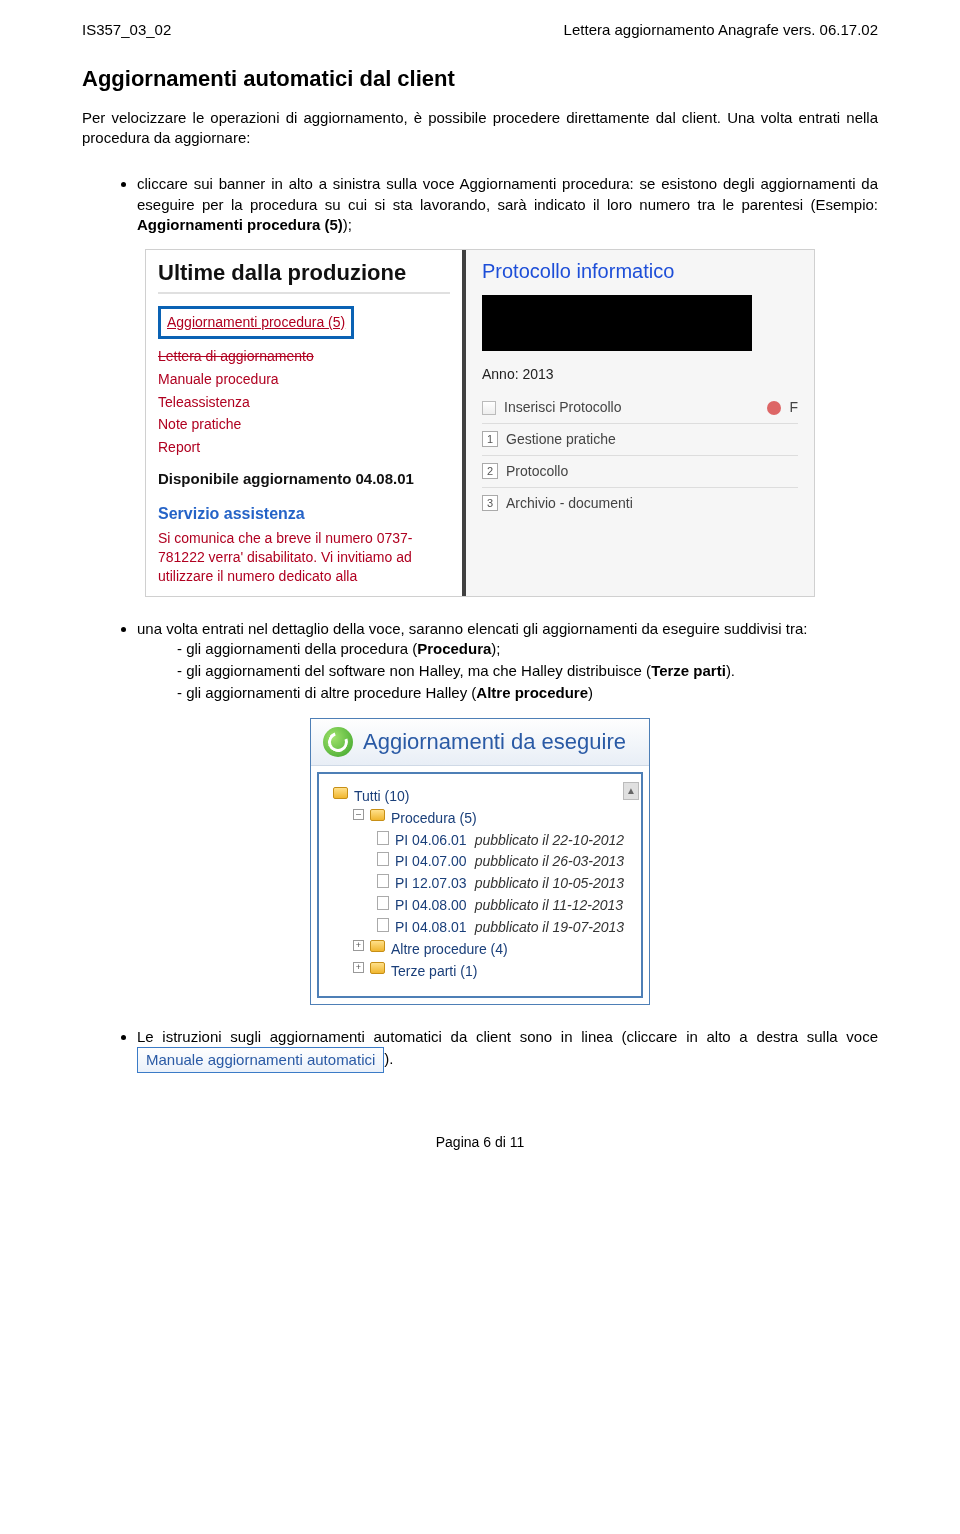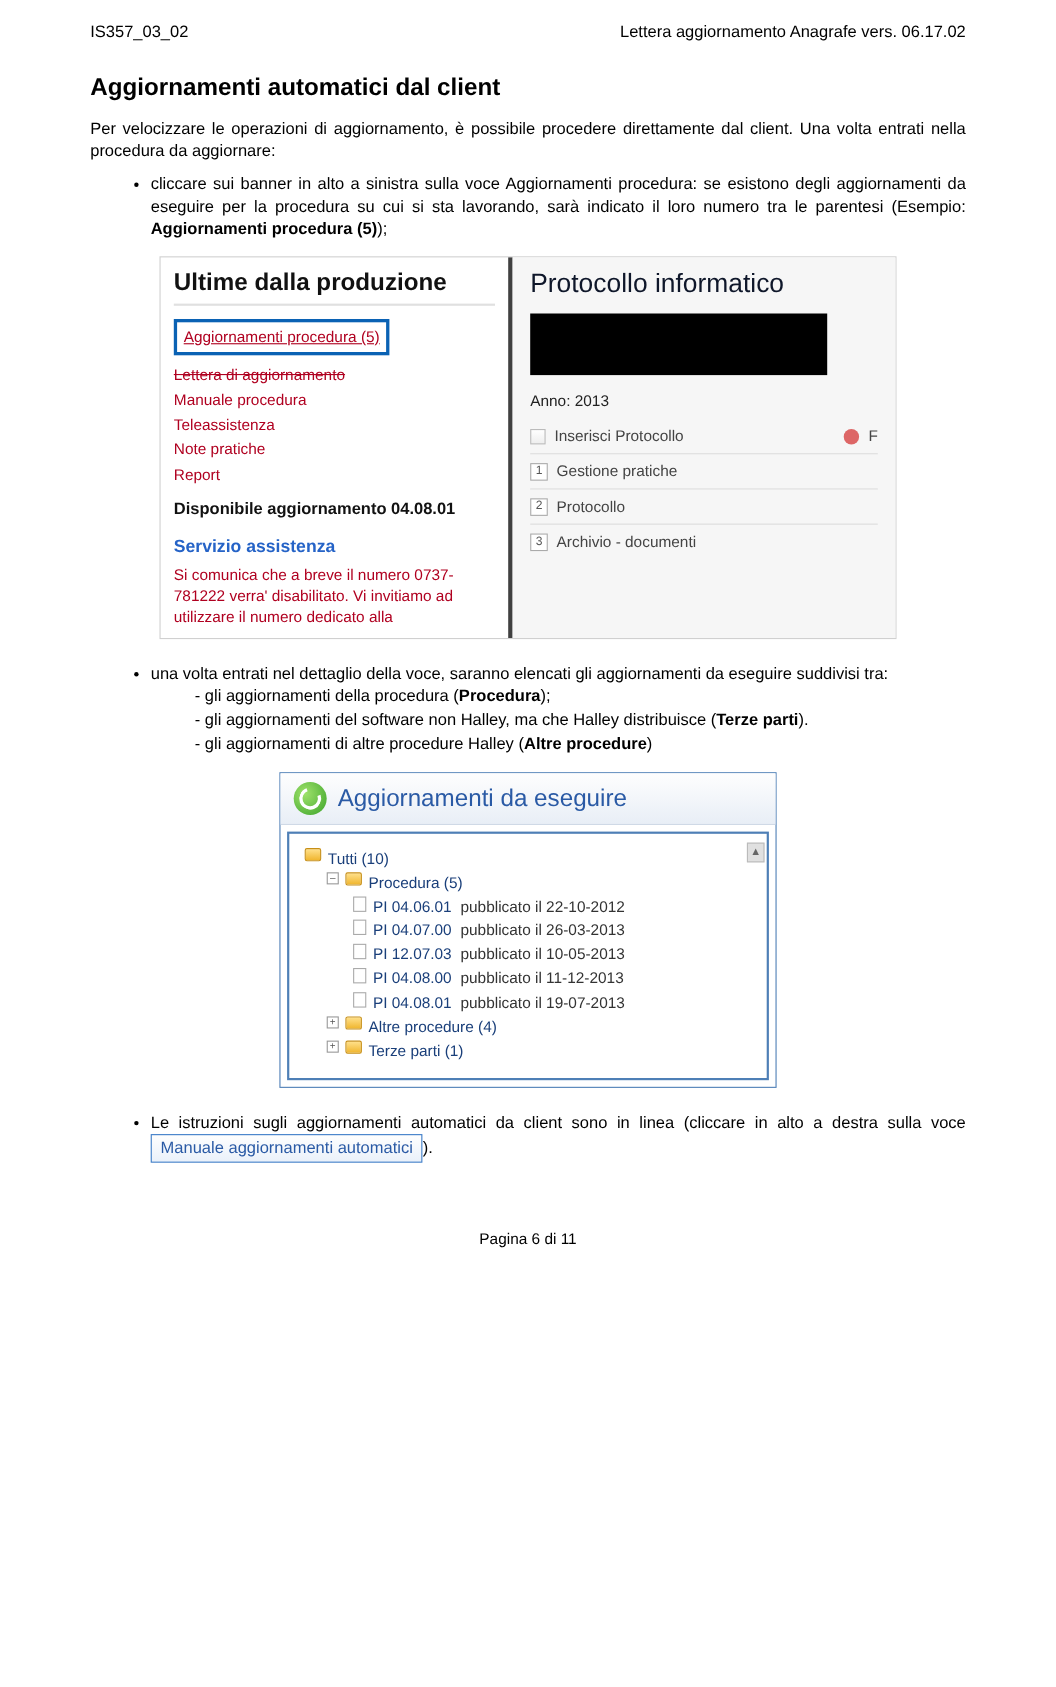--- a/index.html
+++ b/index.html
@@ -8,59 +8,59 @@
     width: 960px;
     margin: 0 auto;
     background: #fff;
     color: #000;
     font-size: 15px;
     line-height: 1.35;
     padding: 20px 82px 30px 82px;
   }
   .page-header { display: flex; justify-content: space-between; margin-bottom: 24px; font-size: 15px; }
   .h1 { font-size: 22px; font-weight: bold; margin-bottom: 14px; }
-  .para { margin-bottom: 10px; text-align: justify; }
+  .para { margin-bottom: 26px; text-align: justify; }
   ul.bullets { list-style: disc; padding-left: 55px; margin-bottom: 14px; }
   ul.bullets > li { margin-bottom: 6px; text-align: justify; }
   ul.sub { list-style: none; padding-left: 40px; }
   ul.sub > li { margin-bottom: 2px; }
   ul.sub > li::before { content: "-  "; }
   .screenshot-wrap { display:flex; justify-content:center; margin: 10px 0 22px 0; }
   .screenshot { background:#fff; border:0; }
   
   .ss1 { width: 670px; border:1px solid #d0d0d0; display:flex; }
   .ss1-left { width: 320px; border-right:4px solid #404040; padding: 8px 12px 10px 12px; }
   .ss1-right { flex:1; background:#f6f6f6; padding: 8px 16px 10px 16px; position:relative; }
   .ss1-h1 { font-size: 22px; color: #111; font-weight: bold; border-bottom: 2px solid #e0e0e0; padding-bottom: 4px; margin-bottom: 8px; }
   .ss1-link { color: #b00020; font-size: 14px; margin: 4px 0; display:block; }
   .ss1-link.highlighted { border: 3px solid #0a62b4; padding: 4px 6px; display:inline-block; text-decoration: underline; }
   .ss1-h2 { font-size: 15px; font-weight:bold; color:#111; margin-top: 12px; margin-bottom: 6px; }
   .ss1-serv { font-size: 16px; color: #2563c7; font-weight:bold; margin-top: 14px; }
   .ss1-serv-txt { color:#b00020; font-size: 14px; margin-top: 4px; }
-  .ss1-r-title { color:#0f172a; font-size: 24px; font-weight: normal; margin-bottom: 10px; }
+  .ss1-r-title { color:#1d4ed8; font-size: 20px; font-weight: normal; margin-bottom: 10px; }
   .ss1-blackbox { width: 270px; height: 56px; background:#000; margin-bottom: 14px; }
   .ss1-anno { color:#222; font-size: 14px; margin-bottom: 14px; }
   .ss1-row { display:flex; align-items:center; gap:8px; font-size:14px; color:#444; margin: 6px 0; border-bottom:1px solid #ddd; padding-bottom:6px; }
   .ss1-row:last-child { border-bottom:none; }
   .num-badge { width:16px; height:16px; border:1px solid #aaa; background:#fff; display:inline-flex; align-items:center; justify-content:center; font-size:11px; color:#555; }
   .doc-ic { width:14px; height:14px; background:linear-gradient(#fff,#eee); border:1px solid #bbb; display:inline-block; }
   
-  .ss2 { width: 452px; border:1px solid #4e7fb6; }
+  .ss2 { width: 340px; border:1px solid #4e7fb6; }
   .ss2-title { background:linear-gradient(#fefefe,#e8eef6); padding:8px 12px; display:flex; align-items:center; gap:10px; font-size:22px; color:#2a5aa5; border-bottom:1px solid #cfd9e6; }
   .ss2-icon { width:30px; height:30px; border-radius:50%; background:radial-gradient(circle at 35% 35%, #9fe26b, #3aa228); position:relative; }
   .ss2-icon::after { content:""; position:absolute; width:14px; height:14px; border:3px solid #fff; border-top-color:transparent; border-radius:50%; top:5px; left:5px; transform:rotate(25deg); }
   .ss2-body { background:#fff; padding:10px 14px 12px 14px; border:2px solid #4e7fb6; margin:6px; position:relative; }
   .ss2-scroll { position:absolute; right:2px; top:8px; width:16px; height:18px; background:#e0e0e0; border:1px solid #bbb; display:flex; align-items:center; justify-content:center; font-size:10px; color:#666; }
   .tree-item { display:flex; align-items:flex-start; gap:6px; font-size:14px; color:#1a3f7a; margin:3px 0; }
   .folder-ic { width:15px; height:12px; background:linear-gradient(#ffe08a,#f0b62f); border:1px solid #c78f16; border-radius:2px; display:inline-block; }
   .file-ic { width:12px; height:14px; background:#fff; border:1px solid #aaa; display:inline-block; position:relative; }
   .plusminus { width:11px; height:11px; border:1px solid #999; background:#fff; display:inline-flex; align-items:center; justify-content:center; font-size:9px; color:#555; line-height:1; }
   .indent-1 { padding-left: 20px; }
   .indent-2 { padding-left: 44px; }
-  .tree-pub { color:#333; margin-left:2px; }
+  .tree-pub { color:#333; margin-left:2px;font-style:italic; }
   
   .manual-link-box { display:inline-block; border:1px solid #3b7bc7; color:#2a5aa5; background:linear-gradient(#fefefe,#eaf1fa); padding:2px 8px; font-size:15px; vertical-align:middle; }
   .footer { text-align:center; margin-top:60px; font-size:14px; }
 </style>
 </head>
 <body>
 
 <div class="page-header">
   <span>IS357_03_02</span>
   <span>Lettera aggiornamento Anagrafe vers. 06.17.02</span>

